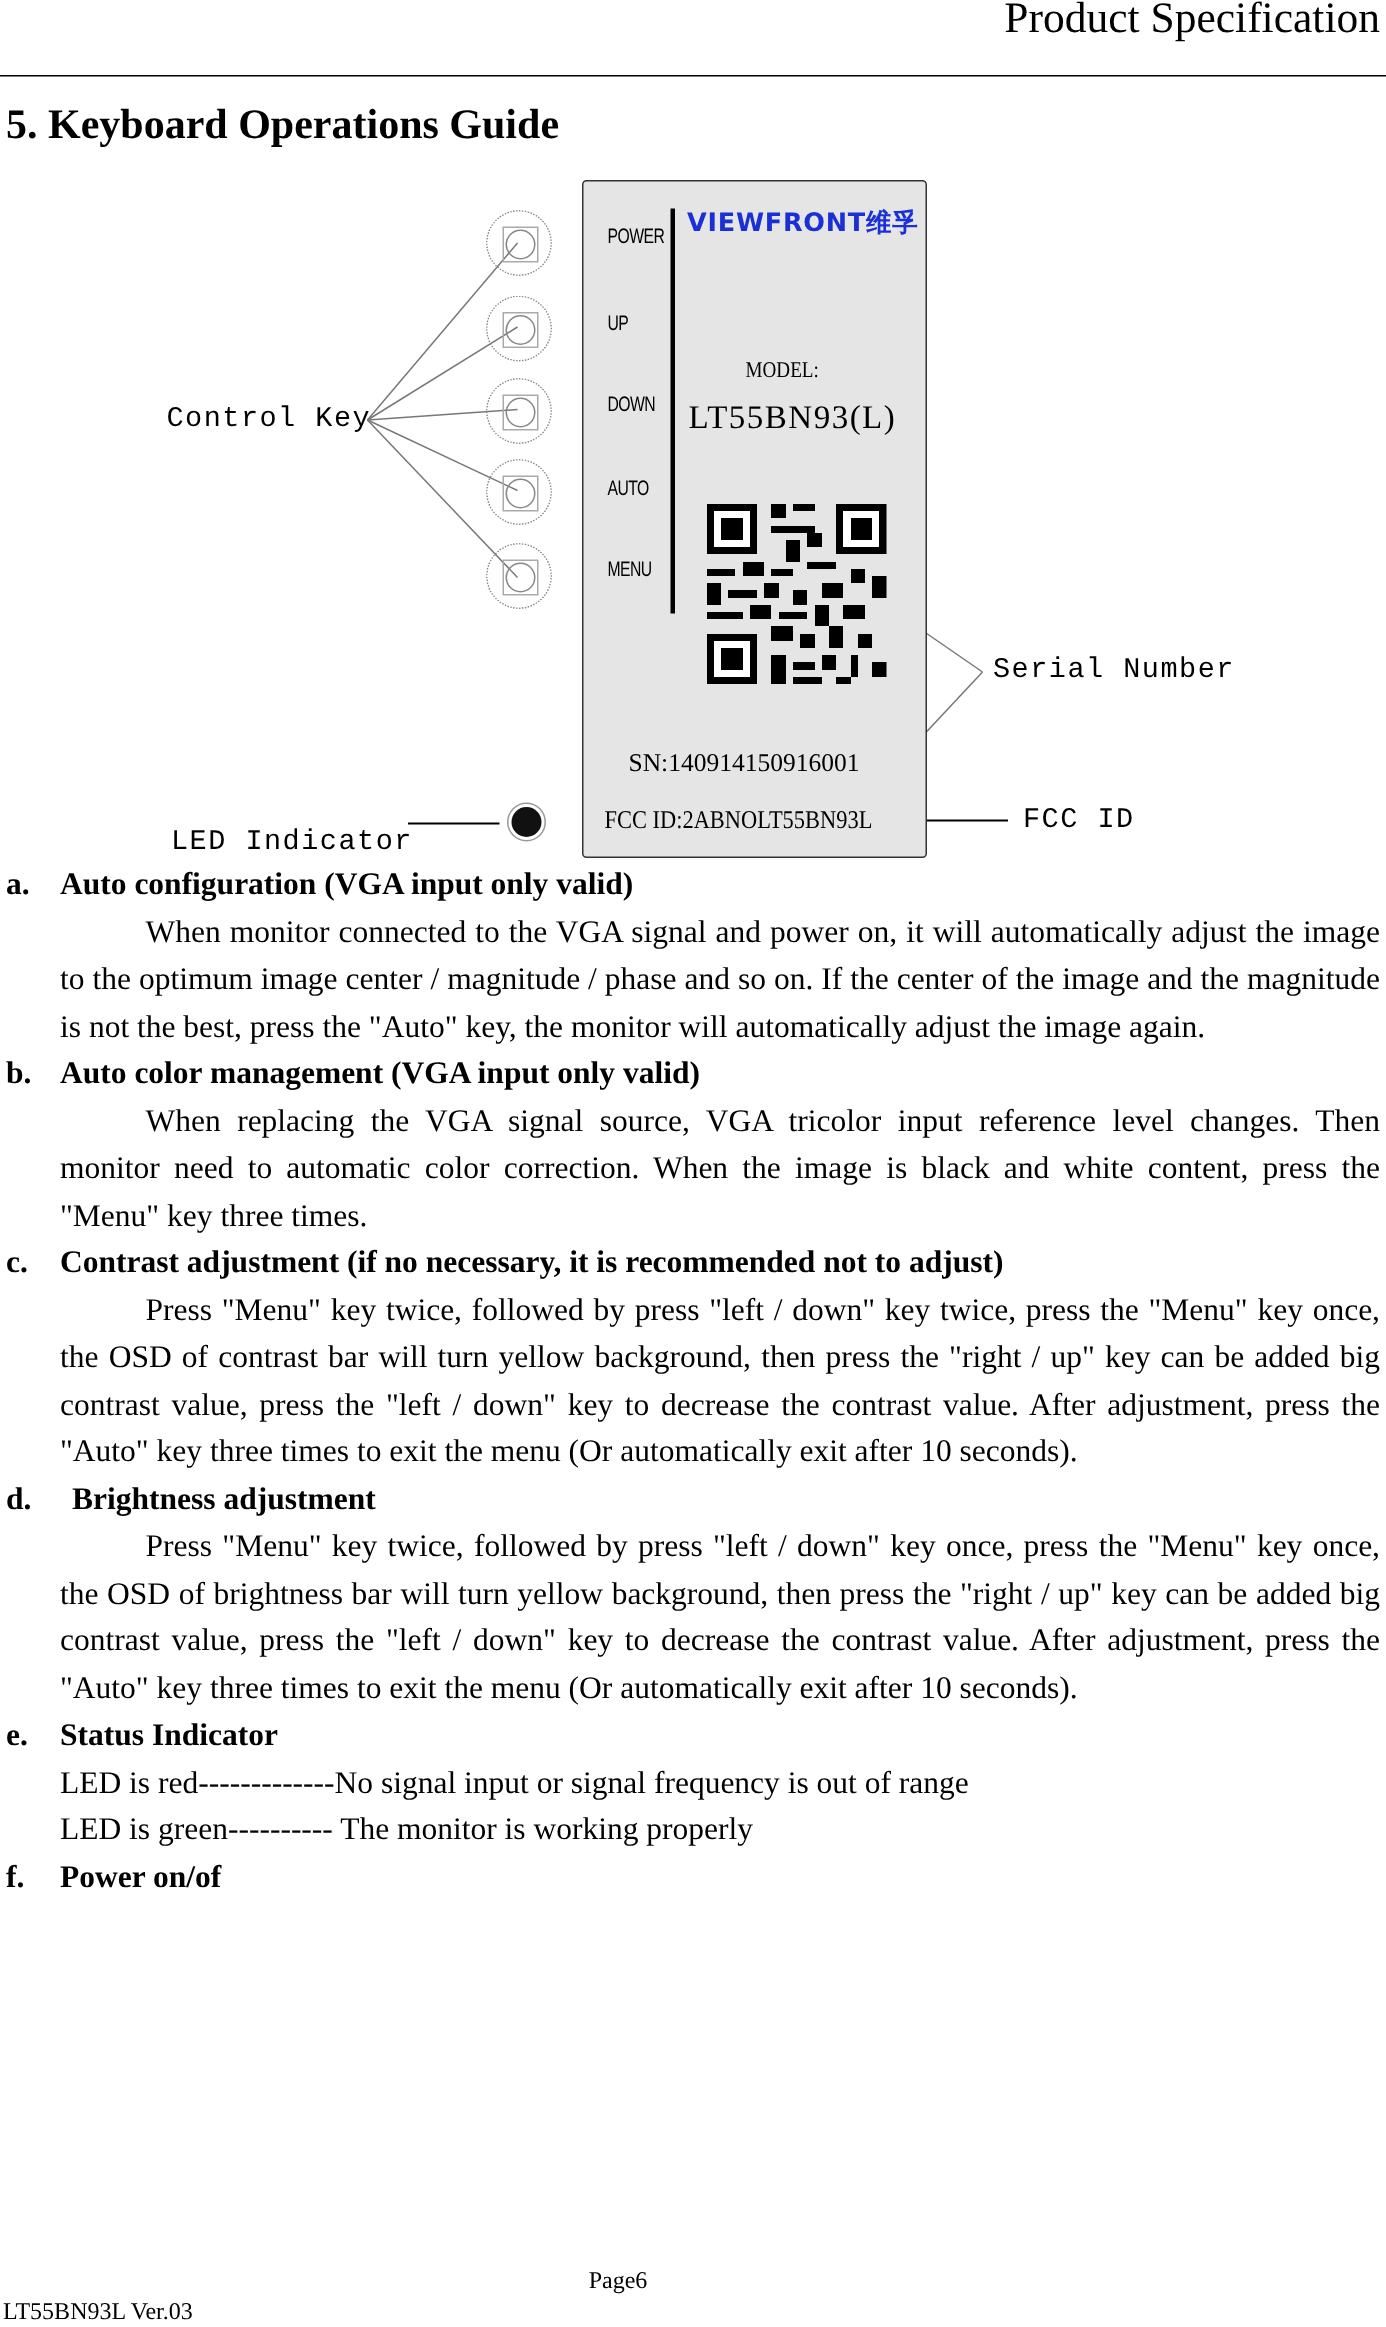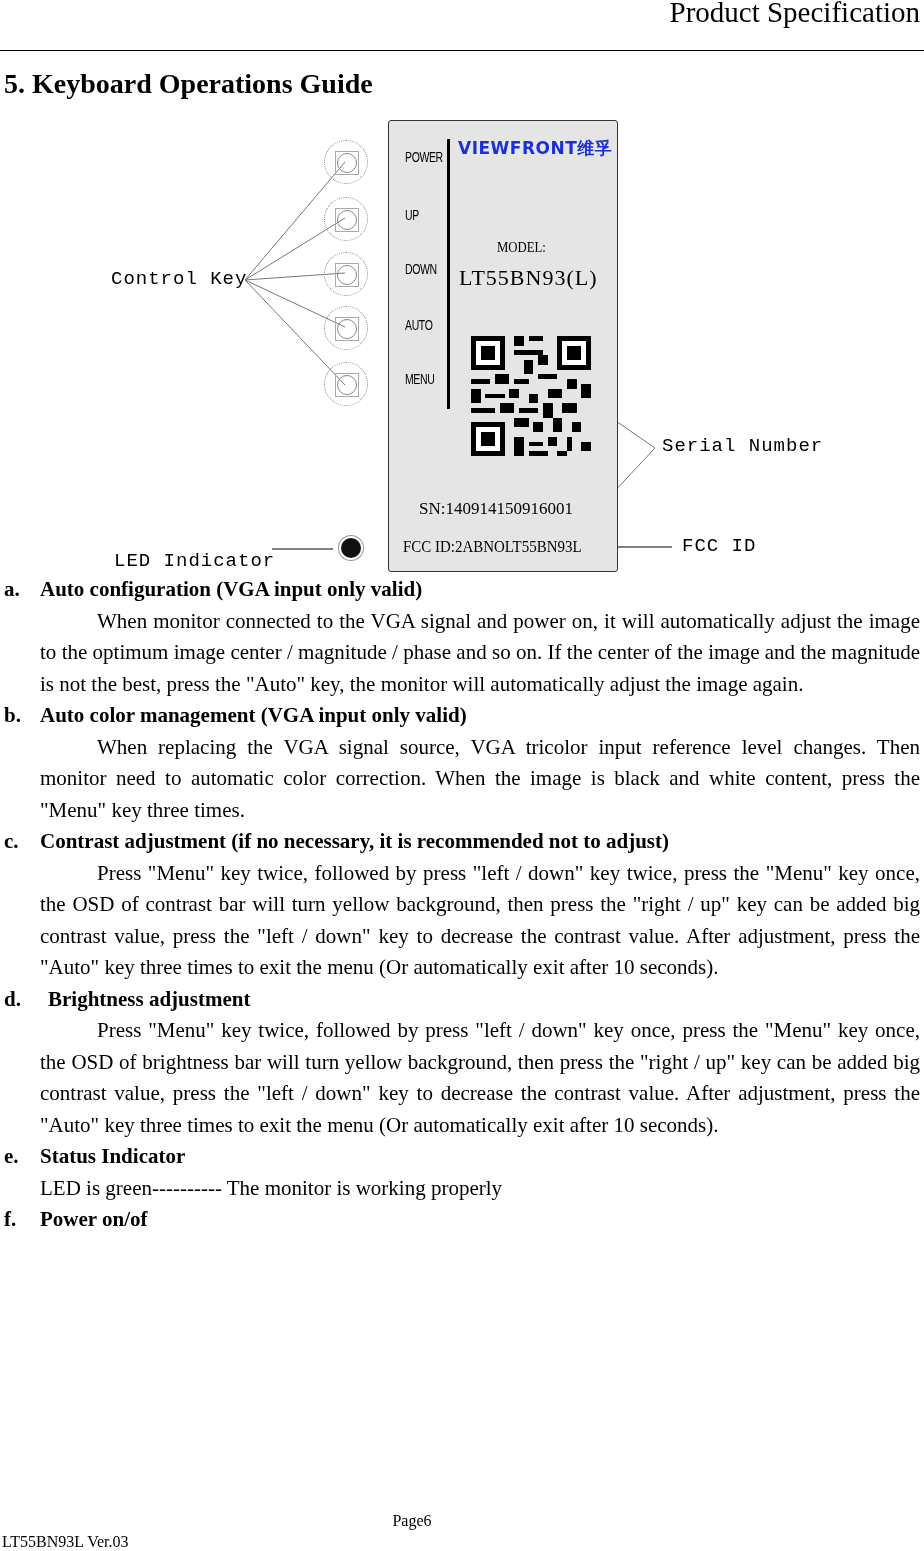--- a/index.html
+++ b/index.html
@@ -158,20 +158,21 @@
   <div class="item-head d">
     <span class="letter">d.</span>
     <span class="title">Brightness adjustment</span>
   </div>
   <div class="para">Press "Menu" key twice, followed by press "left / down" key once, press the "Menu" key once, the OSD of brightness bar will turn yellow background, then press the "right / up" key can be added big contrast value, press the "left / down" key to decrease the contrast value. After adjustment, press the "Auto" key three times to exit the menu (Or automatically exit after 10 seconds).</div>
 
   <div class="item-head">
     <span class="letter">e.</span>
     <span class="title">Status Indicator</span>
   </div>
+  <div class="plain">LED is red-------------No signal input or signal frequency is out of range</div>
   <div class="plain">LED is green---------- The monitor is working properly</div>
 
   <div class="item-head">
     <span class="letter">f.</span>
     <span class="title">Power on/of</span>
   </div>
 </div>
 
 <div class="footer-page">Page6</div>
 <div class="footer-ver">LT55BN93L Ver.03</div>

